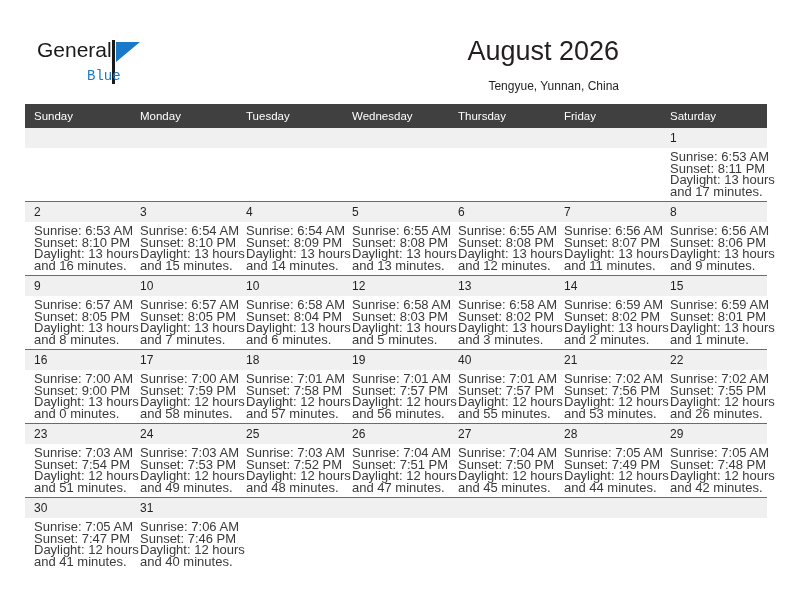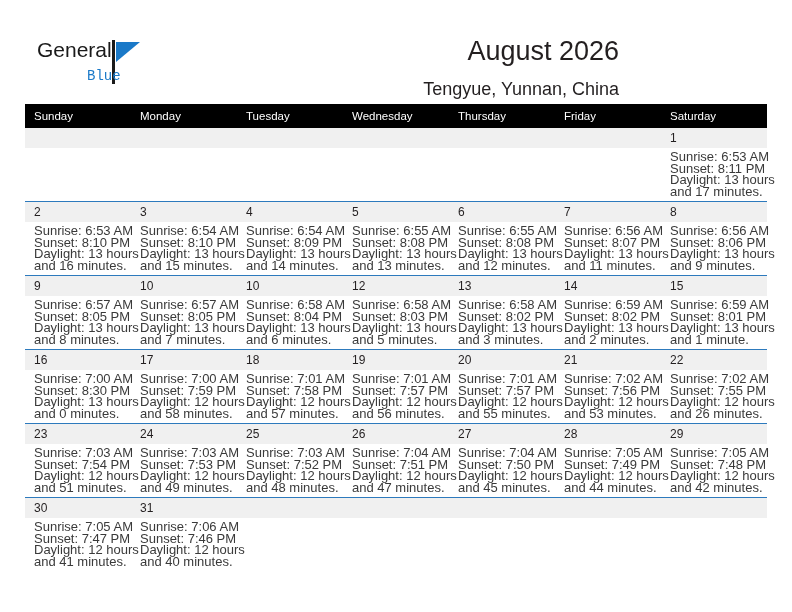--- a/index.html
+++ b/index.html
@@ -80,37 +80,37 @@
     font-size: 27px;
     color: #231f20;
     text-align: right;
     white-space: nowrap;
     font-weight: normal;
   }
   .subtitle {
     position: absolute;
     right: 35px;
     top: 79px;
-    font-size: 18px;
+    font-size: 12px;
     color: #231f20;
     text-align: center;
     white-space: nowrap;
   }
 
   
   .cal {
     position: absolute;
     left: 25px;
     top: 104px;
     width: 742px;
     border-collapse: collapse;
     table-layout: fixed;
   }
   .cal th {
-    background: #000000;
+    background: #404040;
     color: #ffffff;
     font-size: 11.5px;
     font-weight: normal;
     text-align: left;
     padding: 6px 0 6px 9px;
     height: 10px;
     border: none;
   }
   .cal td {
     vertical-align: top;
@@ -369,21 +369,21 @@
               <div>Daylight: 13 hours</div>
               <div>and 1 minute.</div>
             </div>
           </td>
         </tr>
         <tr class="week">
           <td>
             <div class="daynum">16</div>
             <div class="info">
               <div>Sunrise: 7:00 AM</div>
-              <div>Sunset: 8:30 PM</div>
+              <div>Sunset: 9:00 PM</div>
               <div>Daylight: 13 hours</div>
               <div>and 0 minutes.</div>
             </div>
           </td>
           <td>
             <div class="daynum">17</div>
             <div class="info">
               <div>Sunrise: 7:00 AM</div>
               <div>Sunset: 7:59 PM</div>
               <div>Daylight: 12 hours</div>
@@ -402,21 +402,21 @@
           <td>
             <div class="daynum">19</div>
             <div class="info">
               <div>Sunrise: 7:01 AM</div>
               <div>Sunset: 7:57 PM</div>
               <div>Daylight: 12 hours</div>
               <div>and 56 minutes.</div>
             </div>
           </td>
           <td>
-            <div class="daynum">20</div>
+            <div class="daynum">40</div>
             <div class="info">
               <div>Sunrise: 7:01 AM</div>
               <div>Sunset: 7:57 PM</div>
               <div>Daylight: 12 hours</div>
               <div>and 55 minutes.</div>
             </div>
           </td>
           <td>
             <div class="daynum">21</div>
             <div class="info">

